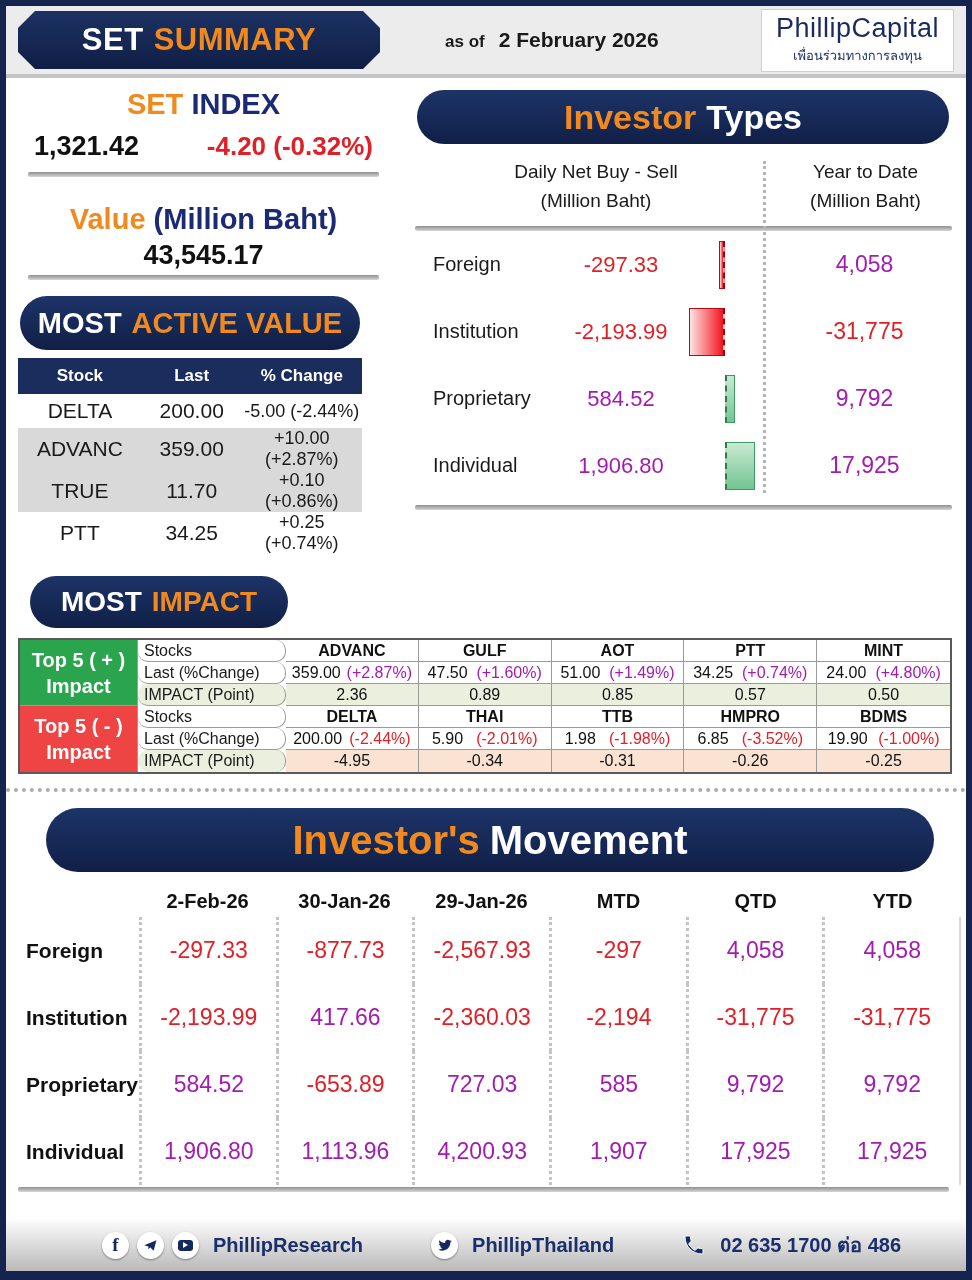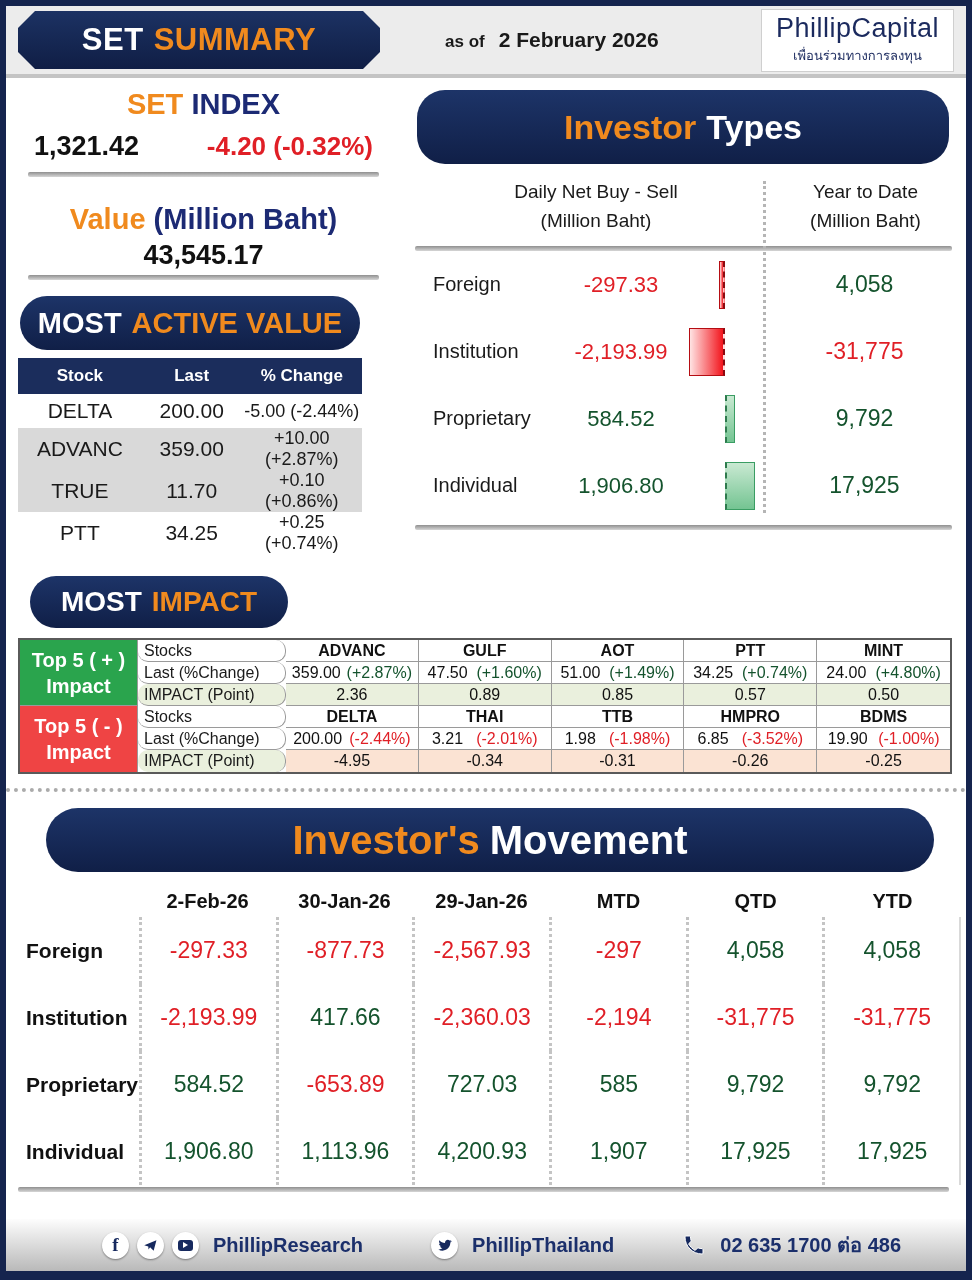--- a/index.html
+++ b/index.html
@@ -21,21 +21,21 @@
   .logo-name { font-size:27px; color:#1b2a5e; font-weight:500; letter-spacing:.5px; }
   .logo-tag { font-size:13px; color:#1b2a5e; margin-top:1px; }
 
   
   .top-grid { display:flex; }
   .left-col { width:395px; padding-top:14px; }
   .right-col { width:565px; padding-top:8px; position:relative; }
 
   .orange { color:#f08a1e; }
   .navy-t { color:#1c2a74; }
-  .pos { color:#14532d; }
+  .pos { color:#a21caf; }
   .neg { color:#e01f26; }
 
   .gray-bar { height:5px; background:linear-gradient(180deg,#8f8f8f,#d6d6d6); border-radius:2px; }
 
   
   .sec-title { text-align:center; font-size:29px; font-weight:bold; }
   .idx-row { display:flex; justify-content:space-between; padding:10px 28px 6px 28px; align-items:baseline; }
   .idx-val { font-size:27px; font-weight:bold; color:#111; }
   .idx-chg { font-size:26px; font-weight:bold; }
   .left-col .gray-bar { margin:4px 22px 0 22px; }
@@ -46,21 +46,21 @@
           display:flex; align-items:center; justify-content:center; gap:10px; font-weight:bold; }
   .mav-pill { width:340px; height:54px; margin:16px 0 8px 14px; font-size:29px; }
 
   table.mav { width:344px; margin-left:12px; border-collapse:collapse; }
   table.mav th { background:#1b2d5c; color:#fff; font-size:17px; font-weight:bold; height:36px; }
   table.mav td { height:34px; text-align:center; font-size:21px; color:#1a1a1a; }
   table.mav tr.alt td { background:#d9d9d9; }
   table.mav td.chg { font-size:18px; }
 
   
-  .it-pill { width:532px; height:74px; margin:8px 0 14px 16px; font-size:34px; }
+  .it-pill { width:532px; height:54px; margin:8px 0 14px 16px; font-size:34px; }
   .it-headers { position:relative; height:64px; }
   .it-h { position:absolute; text-align:center; font-size:19px; color:#1a1a1a; line-height:1.5; }
   .it-h.daily { left:30px; width:330px; }
   .it-h.ytd { left:372px; width:185px; }
   .it-hr { margin:4px 14px 0 14px; }
   .it-rows { position:relative; }
   .it-sep { position:absolute; left:362px; top:-70px; bottom:6px; border-left:3px dotted #b5b5b5; }
   .it-row { display:flex; align-items:center; height:67px; }
   .it-label { width:140px; padding-left:32px; font-size:20px; color:#1a1a1a; }
   .it-daily { width:160px; text-align:center; font-size:22px; font-weight:500; }
@@ -317,21 +317,21 @@
     <div class="ic stockname">TTB</div>
     <div class="ic stockname">HMPRO</div>
     <div class="ic stockname lastcol">BDMS</div>
 
     <div class="ic rowlab">Last (%Change)</div>
     <div class="ic lastcell">
         <span class="price">200.00</span>
         <span class="neg">(-2.44%)</span>
       </div>
     <div class="ic lastcell">
-        <span class="price">3.21</span>
+        <span class="price">5.90</span>
         <span class="neg">(-2.01%)</span>
       </div>
     <div class="ic lastcell">
         <span class="price">1.98</span>
         <span class="neg">(-1.98%)</span>
       </div>
     <div class="ic lastcell">
         <span class="price">6.85</span>
         <span class="neg">(-3.52%)</span>
       </div>

